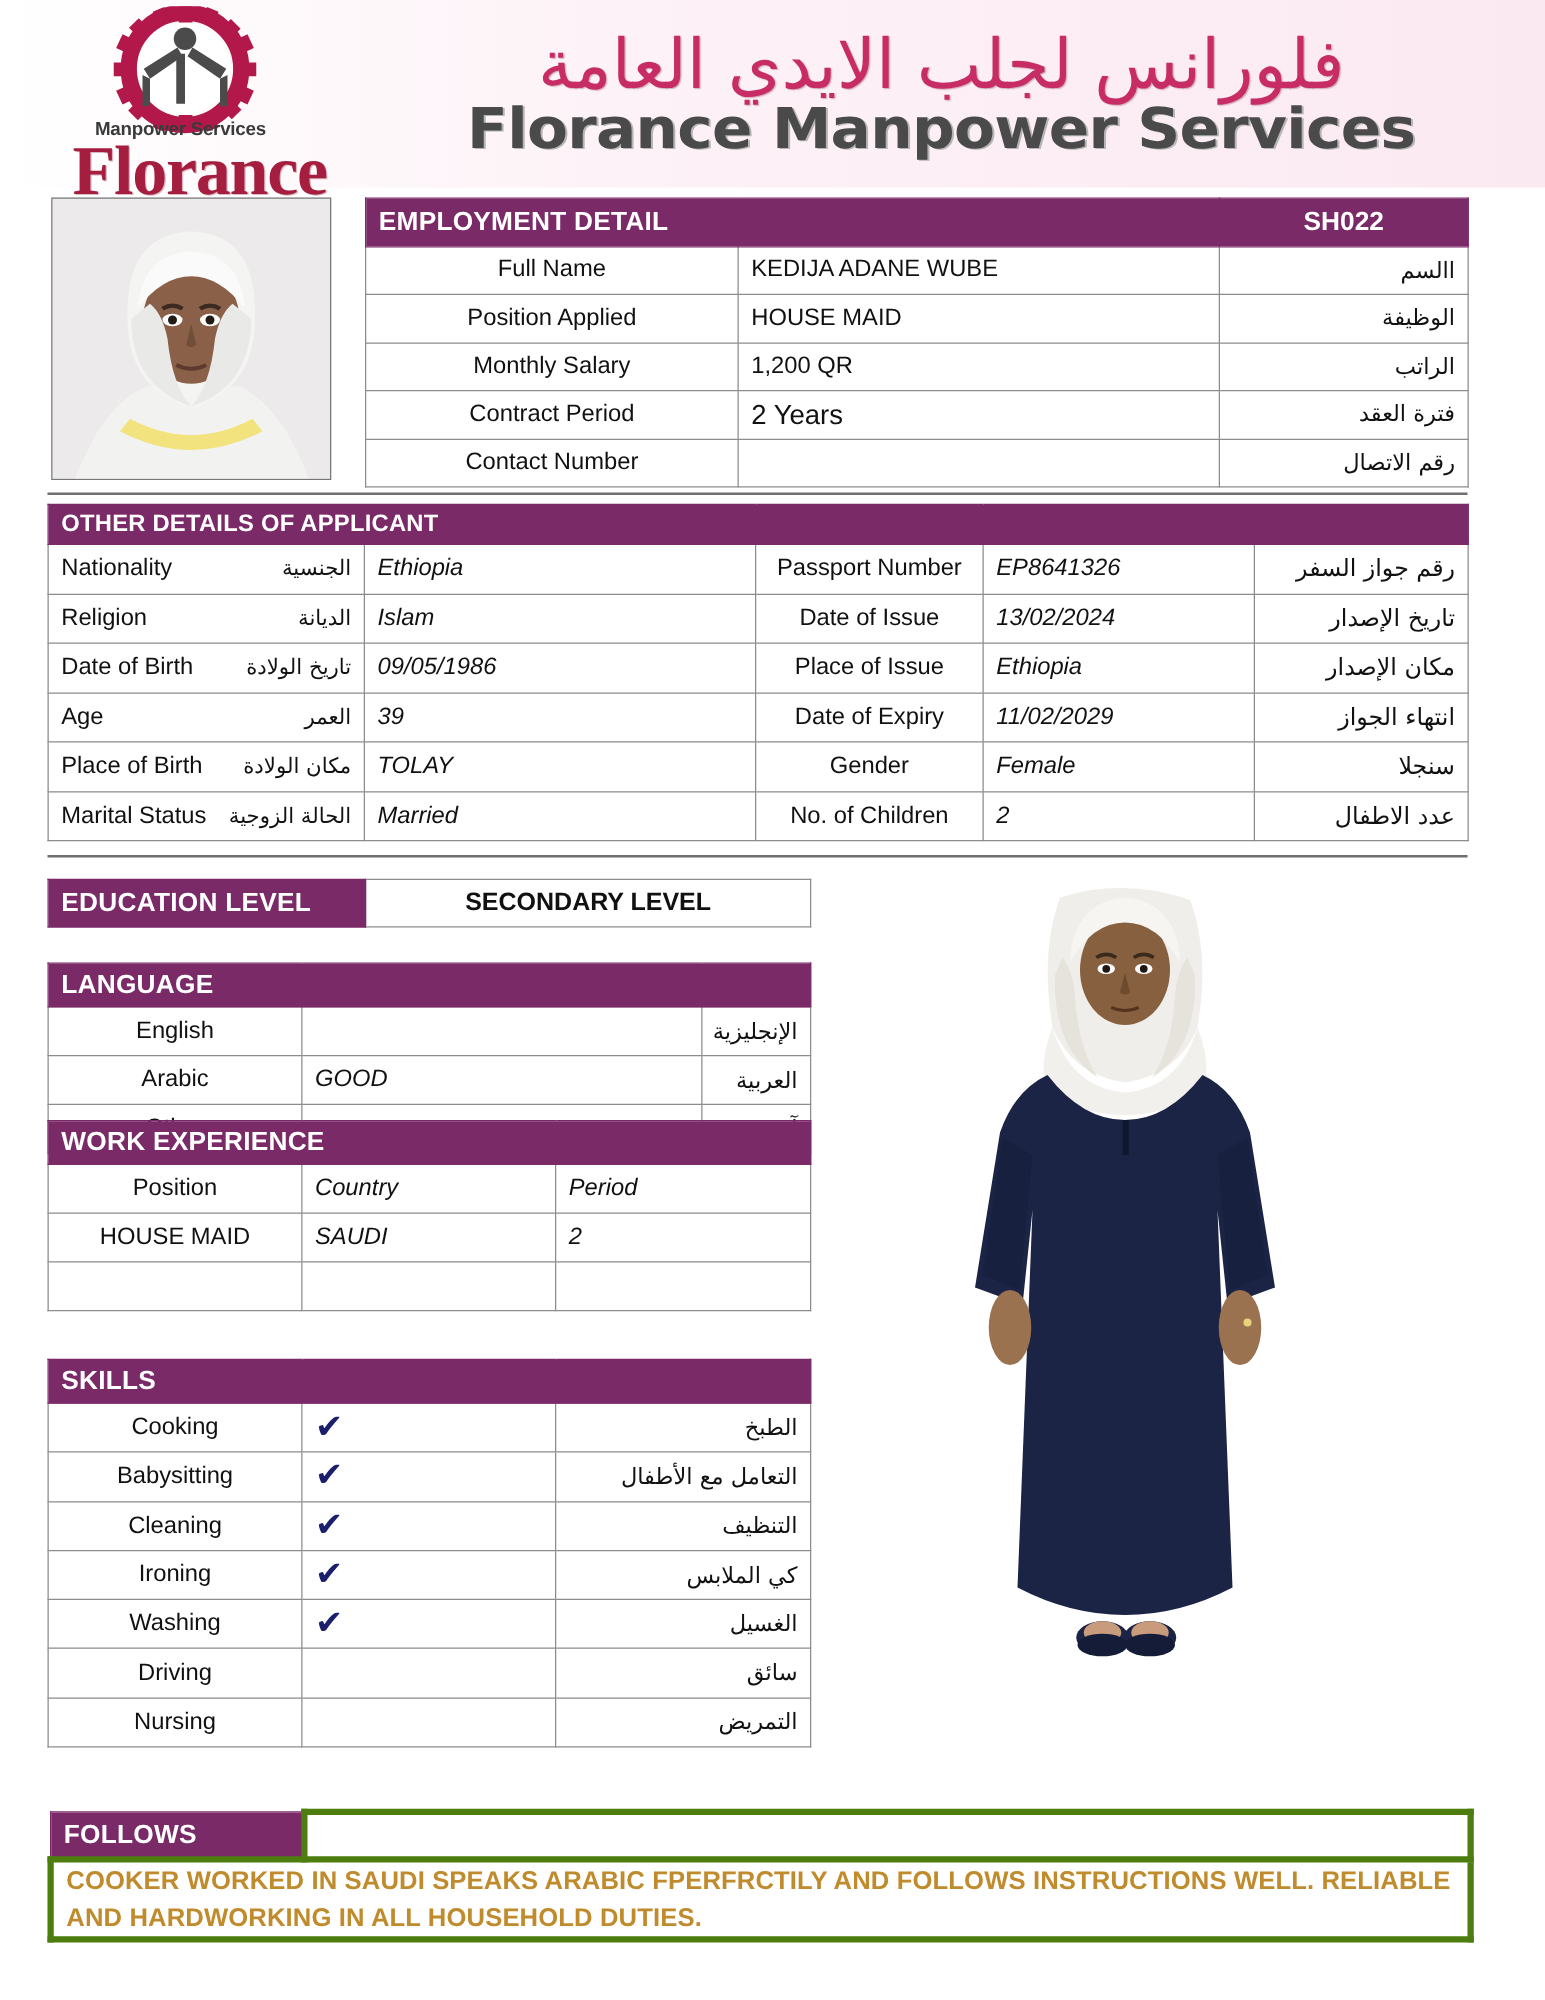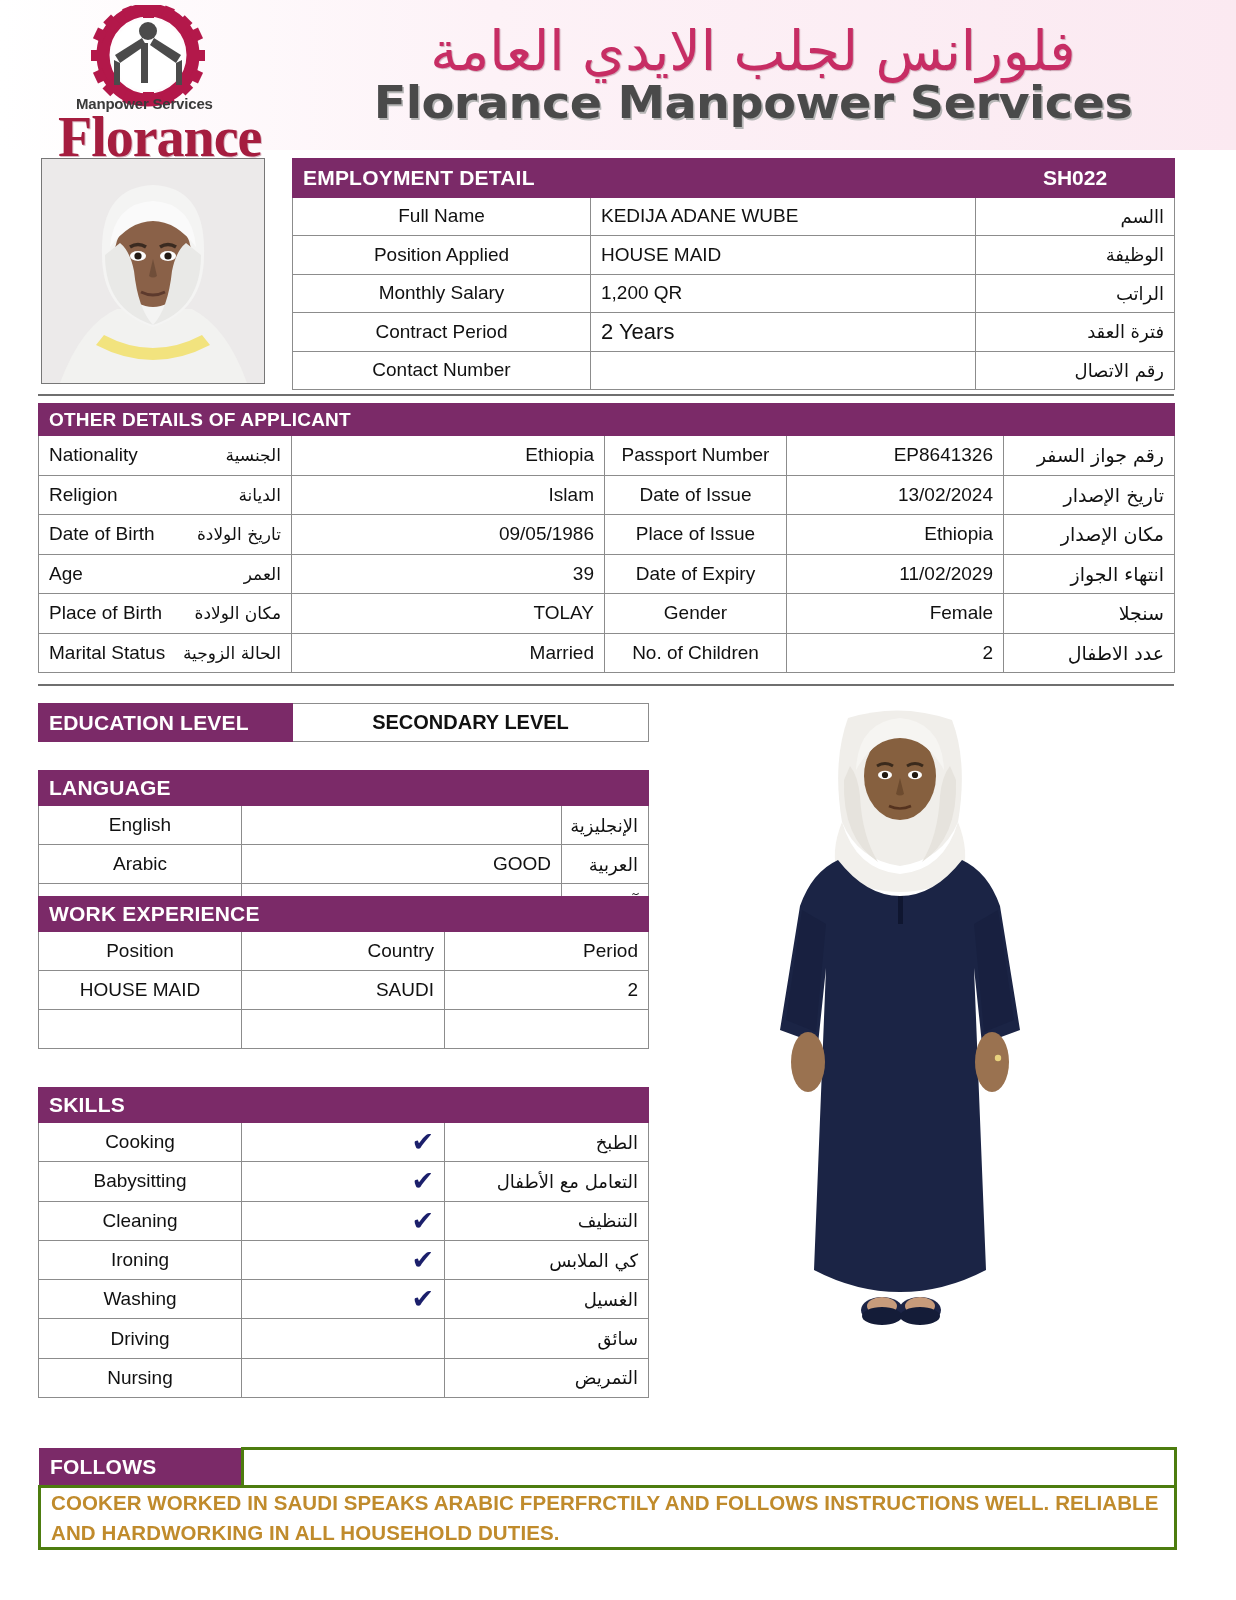--- a/index.html
+++ b/index.html
@@ -109,21 +109,21 @@
   }
   .bandhdr {
     background: #7b2a68 !important;
     color: #ffffff;
     font-weight: bold;
     font-size: 21px;
     letter-spacing: 0.2px;
     border: 1px solid #7b2a68 !important;
   }
   .ar { direction: rtl; text-align: right; font-family: "DejaVu Sans", sans-serif; font-size: 18px; }
-  .ctr { text-align: right; }
+  .ctr { text-align: left; font-style: italic; }
   .lbl { text-align: center; }
   .lbl-split { display: flex; justify-content: space-between; align-items: center; }
   .lbl-split .arx { font-family: "DejaVu Sans", sans-serif; direction: rtl; font-size: 17px; }
 
   
   #emp-tbl { left: 292px; top: 158px; width: 882px; }
   #emp-tbl td { height: 38.5px; }
   #emp-tbl .code {
     background: #7b2a68 !important;
     color:#fff; font-weight:bold; text-align:center; font-size:21px;
@@ -166,21 +166,21 @@
   #hw-tbl { left: 684px; top: 1370px; width: 452px; }
   #hw-tbl td {
     height: 42px;
     font-family: "Liberation Serif", serif;
     font-size: 23px;
     border: 1px solid #555;
   }
 
   
   #remark-tbl { left: 38px; top: 1447px; width: 1136px; }
-  #remark-tbl td { border: 3px solid #4d7c0f; }
+  #remark-tbl td { border: 5px solid #4d7c0f; }
   #remark-tbl .band { height: 36px; }
   .remark-body {
     color: #c08b2c;
     font-weight: bold;
     font-size: 20.5px;
     line-height: 1.45;
     padding: 8px 10px 10px 10px;
     letter-spacing: 0.1px;
   }
 

